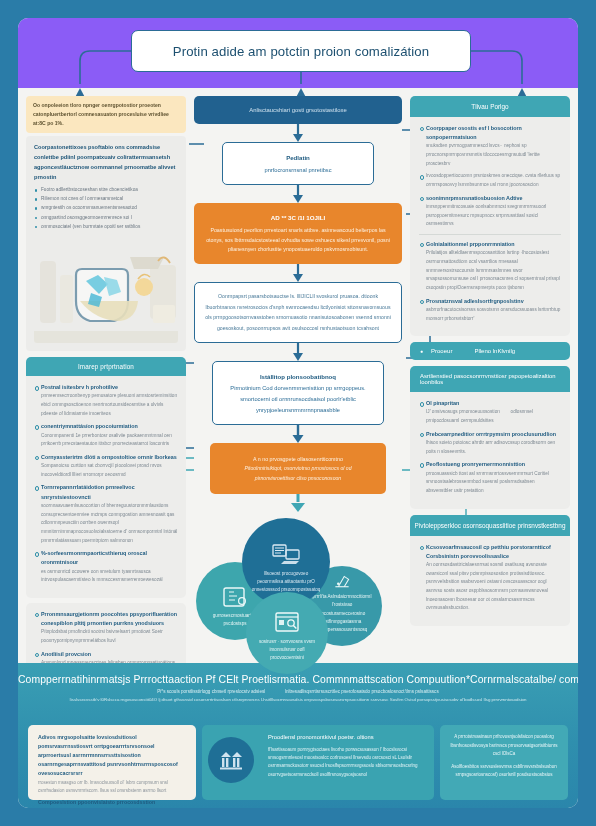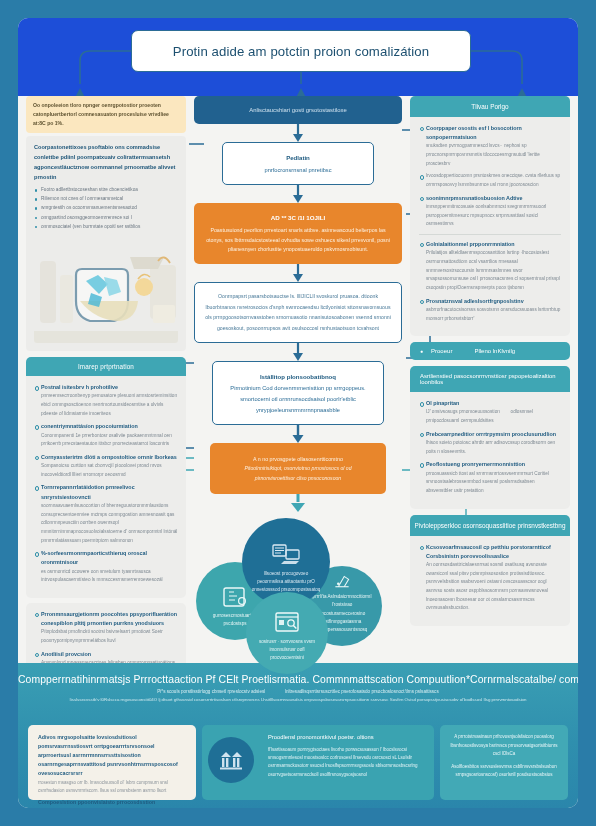--- a/index.html
+++ b/index.html
@@ -11,22 +11,22 @@
     overflow:hidden;
   }
   .poster {
     position:absolute; left:18px; top:18px;
     width:560px; height:790px;
     background:#f4f4f2;
     border-radius:10px;
     overflow:hidden;
   }
   
-  .title-wrap { position:absolute; left:0; top:0; width:560px; height:78px;
-    background:#1d4ed8; }
+  .title-wrap { position:absolute; left:0; top:0; width:560px; height:70px;
+    background:#8b5cf6; }
   .title-box {
     position:absolute; left:113px; top:12px; width:340px; height:42px;
     background:#ffffff; border:1.6px solid #2b6c96; border-radius:7px;
     display:flex; align-items:center; justify-content:center; padding:0 8px;
   }
   .title-box span { font-size:13.2px; color:#1d5070; font-weight:400; letter-spacing:.1px;
     white-space:nowrap; overflow:hidden; }
   
   .svgtop { position:absolute; left:0; top:0; width:560px; height:100px; }
   

